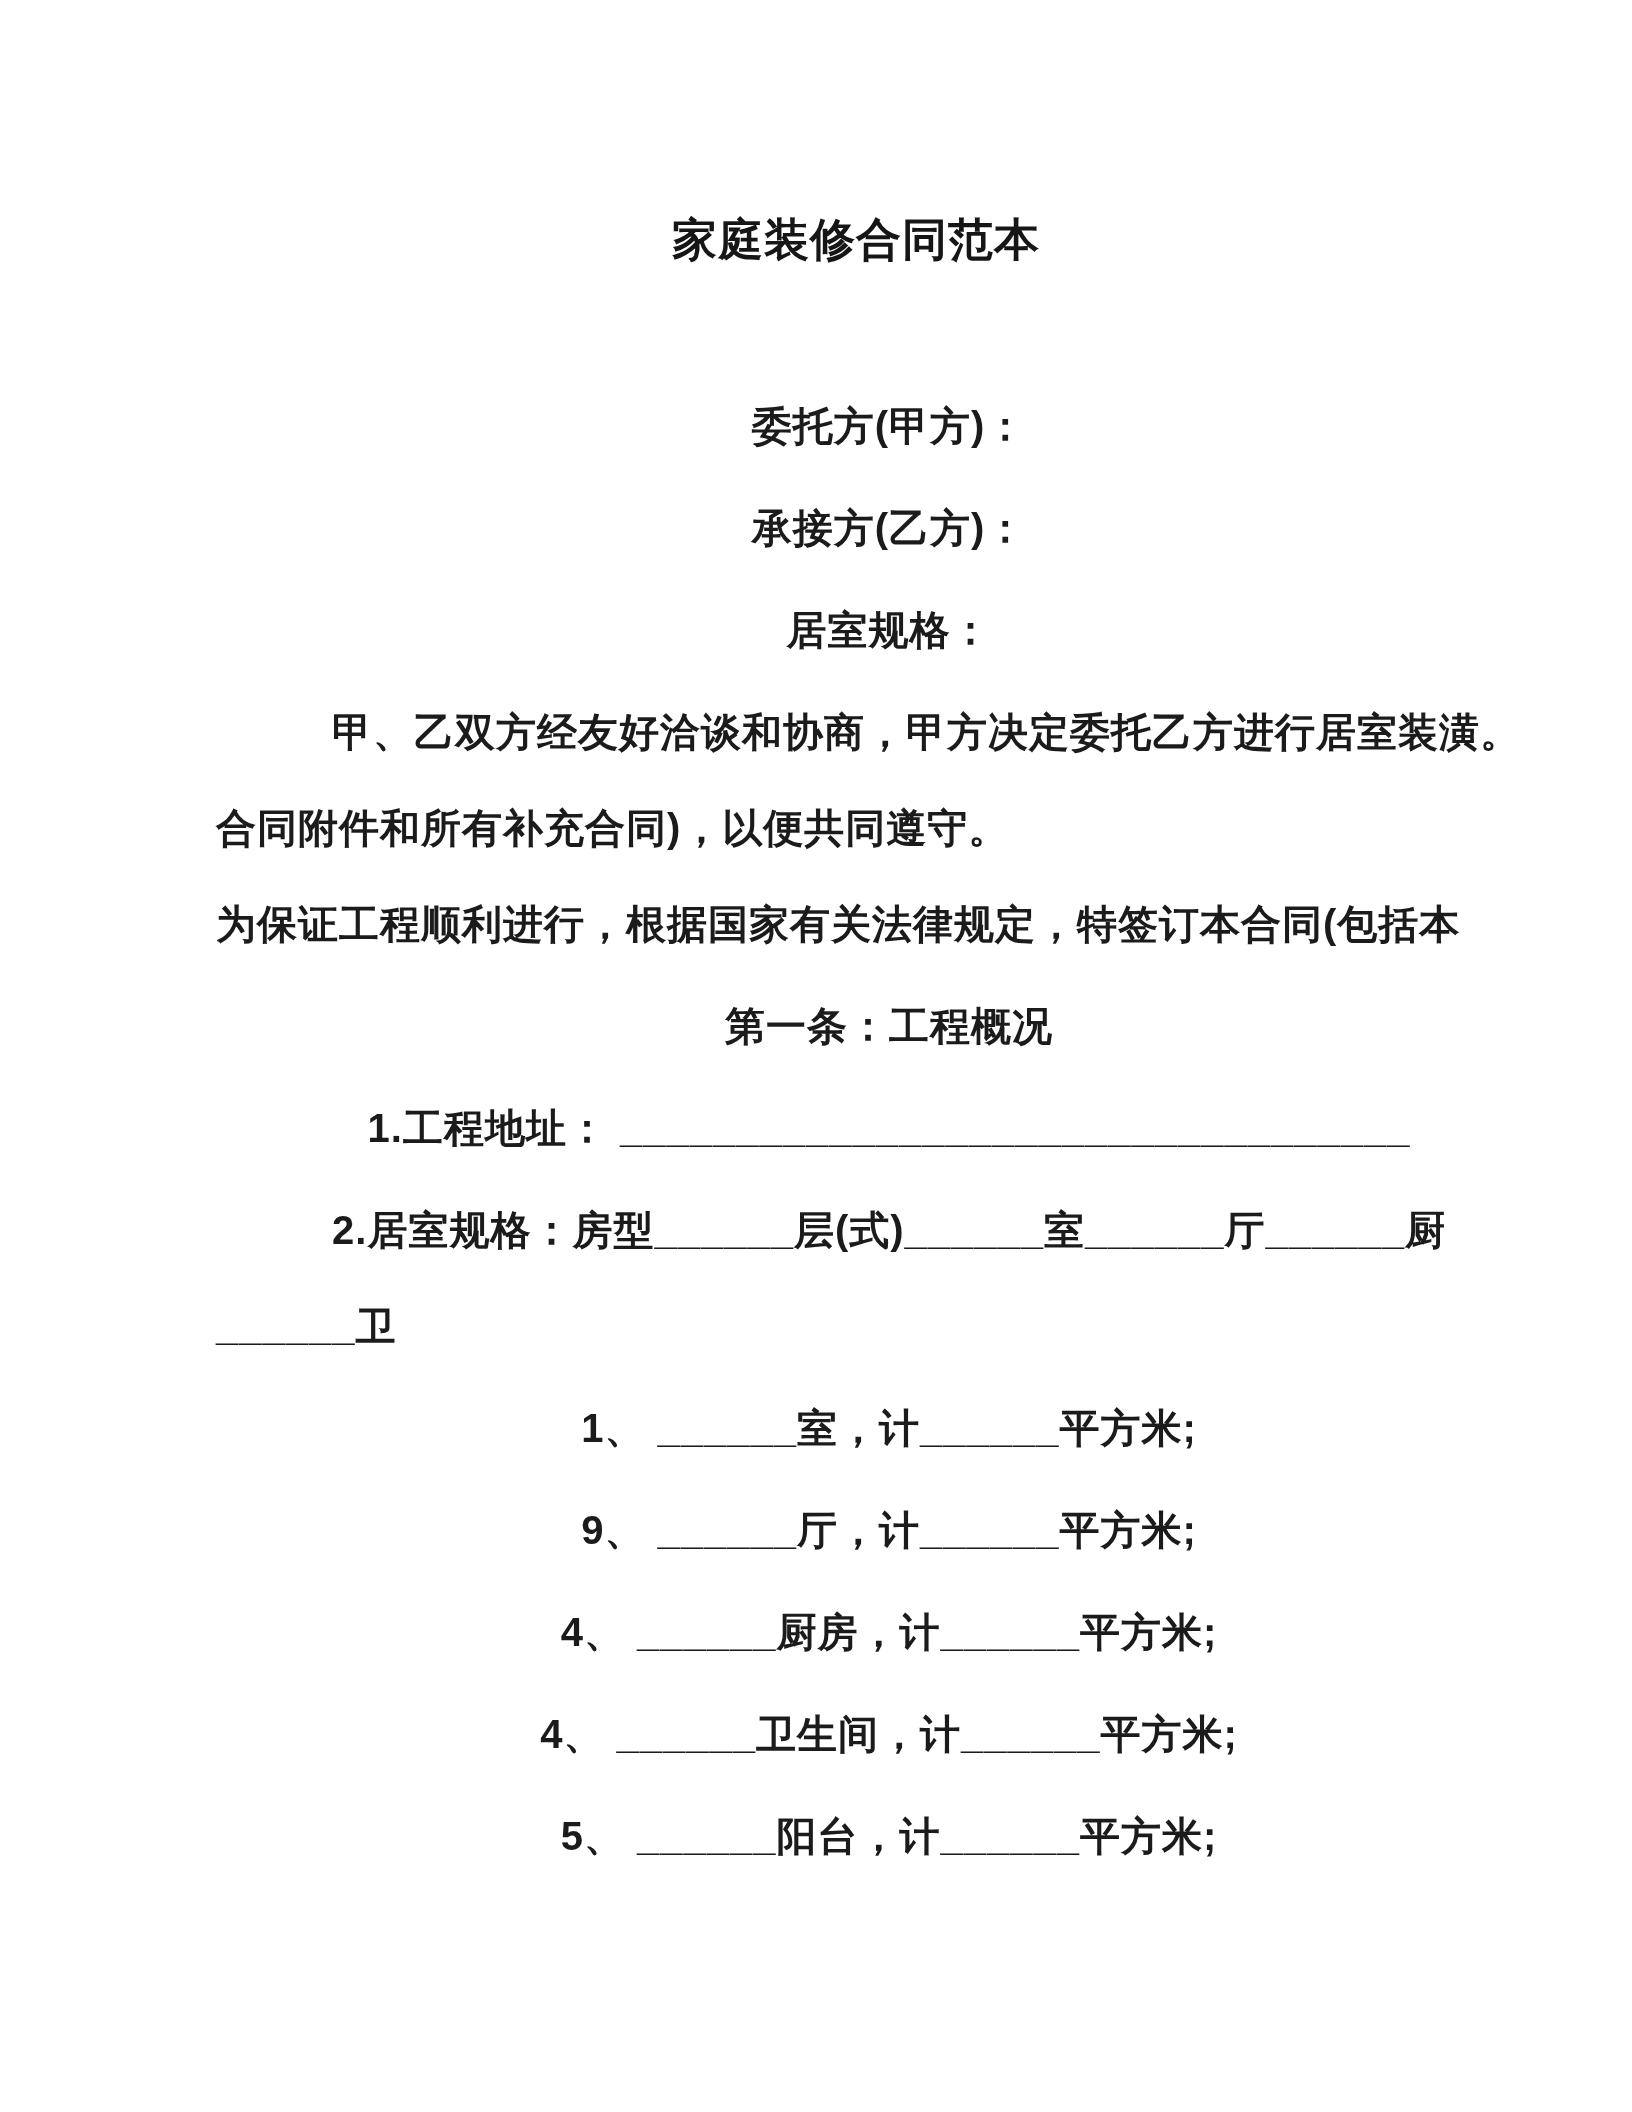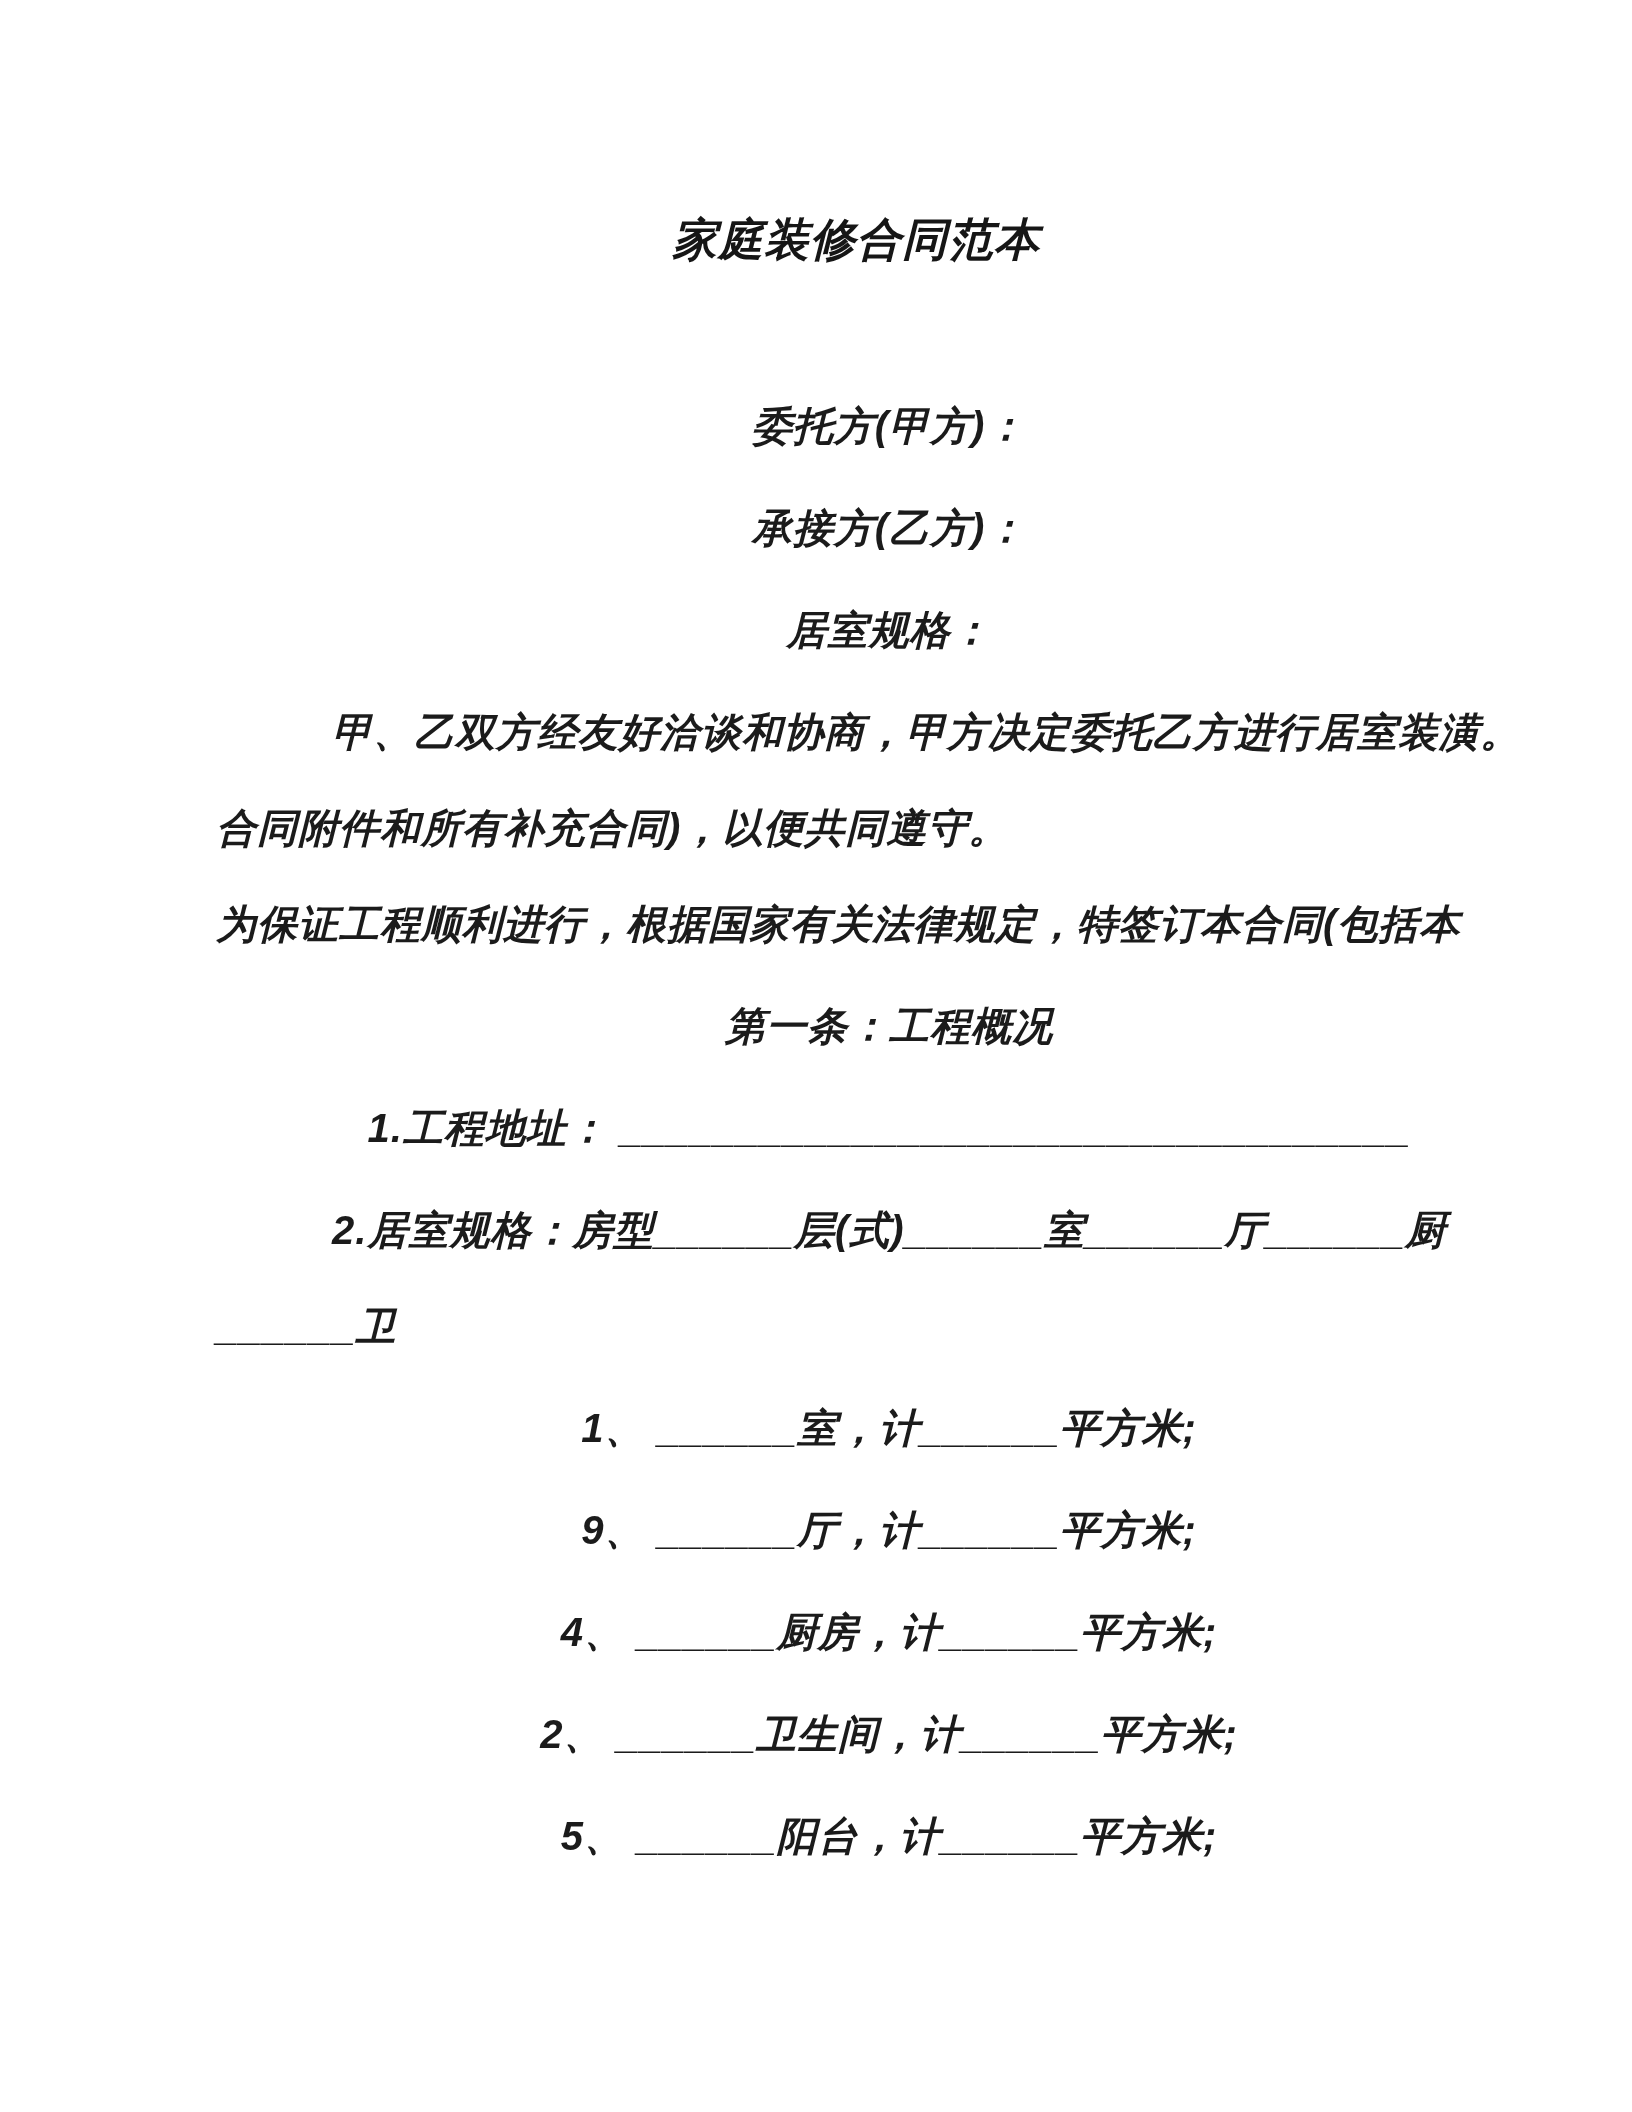--- a/index.html
+++ b/index.html
@@ -14,21 +14,20 @@
     font-family: "Liberation Sans", "DejaVu Sans", sans-serif;
     font-weight: 700;
     color: #1b1b1b;
   }
   .page {
     box-sizing: border-box;
     width: 1632px;
     height: 2112px;
     padding: 210px 170px 0 200px;
     background: #ffffff;
-    font-style: italic;
   }
   .doc-title {
     font-size: 45px;
     line-height: 60px;
     margin: 0 0 116px 50px;
     text-align: center;
     letter-spacing: 1px;
     color: #161616;
   }
   .line, .para-line {
@@ -74,17 +73,17 @@
 
   <div class="block">
     <div class="para-line indent">2.居室规格：房型______层(式)______室______厅______厨</div>
     <div class="para-line">______卫</div>
   </div>
 
   <div class="items-group">
     <p class="line block indent">1、 ______室，计______平方米;</p>
     <p class="line block indent">9、 ______厅，计______平方米;</p>
     <p class="line block indent">4、 ______厨房，计______平方米;</p>
-    <p class="line block indent">2、 ______卫生间，计______平方米;</p>
+    <p class="line block indent">4、 ______卫生间，计______平方米;</p>
     <p class="line block indent">5、 ______阳台，计______平方米;</p>
   </div>
 
 </div>
 
 </body></html>

